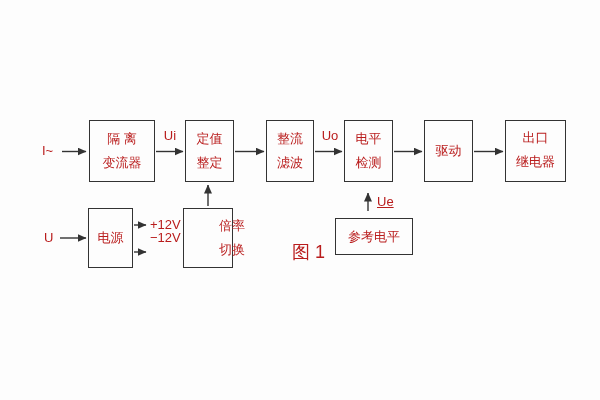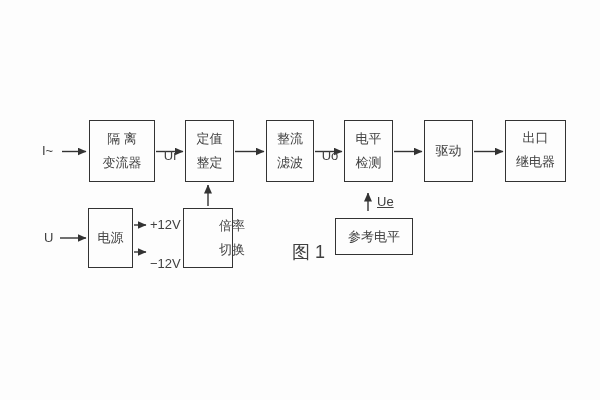--- a/index.html
+++ b/index.html
@@ -6,21 +6,21 @@
     margin: 0;
     padding: 0;
     background: #fdfdfd;
   }
   .canvas {
     position: relative;
     width: 600px;
     height: 400px;
     background: #fdfdfd;
     font-family: "Liberation Sans", sans-serif;
-    color: #404040;
+    color: #b91c1c;
     overflow: hidden;
   }
   .box {
     position: absolute;
     border: 1.4px solid #333333;
     background: transparent;
     display: flex;
     flex-direction: column;
     justify-content: center;
     align-items: center;
@@ -29,21 +29,21 @@
     line-height: 14px;
     box-sizing: border-box;
     white-space: nowrap;
   }
   .lbl {
     position: absolute;
     font-size: 13px;
     line-height: 14px;
     white-space: nowrap;
   }
-  .lbl.center { text-align: center; margin-top: 20px; }
+  .lbl.center { text-align: center; }
   .caption {
     position: absolute;
     font-size: 18px;
     line-height: 15px;
     white-space: nowrap;
   }
   svg.wires {
     position: absolute;
     left: 0;
     top: 0;
@@ -115,17 +115,17 @@
   <div class="box" style="left:335px;top:218px;width:78px;height:37px;">
     <span>参考电平</span>
   </div>
 
   <div class="lbl" style="left:42px;top:144px;">I~</div>
   <div class="lbl center" style="left:158px;top:129px;width:24px;">Ui</div>
   <div class="lbl center" style="left:317px;top:129px;width:26px;">Uo</div>
   <div class="lbl" style="left:377px;top:195px;text-decoration:underline;">Ue</div>
   <div class="lbl" style="left:44px;top:231px;">U</div>
   <div class="lbl" style="left:150px;top:218px;">+12V</div>
-  <div class="lbl" style="left:150px;top:257px;">−12V</div>
+  <div class="lbl" style="left:150px;top:231px;">−12V</div>
 
   <div class="caption" style="left:292px;top:245px;">图 1</div>
 
 </div>
 
 </body></html>

